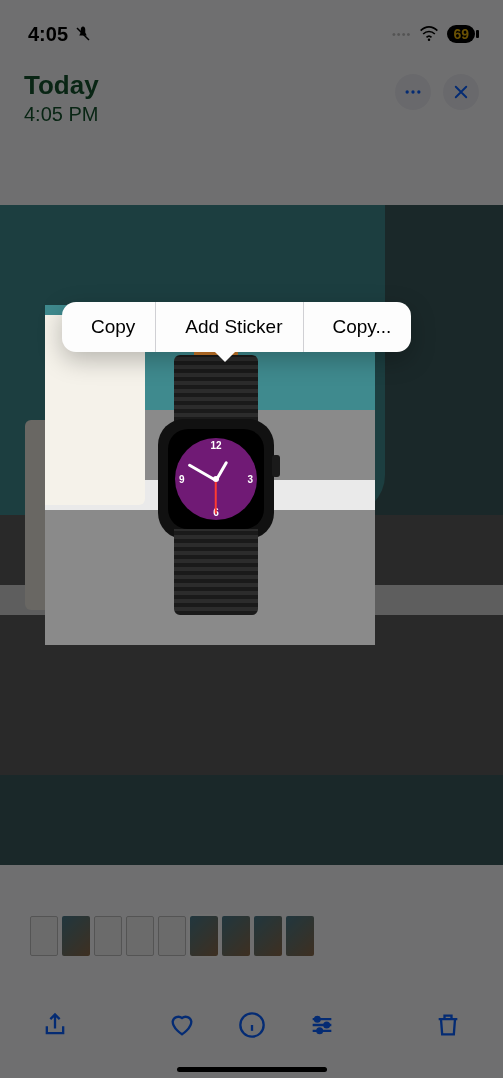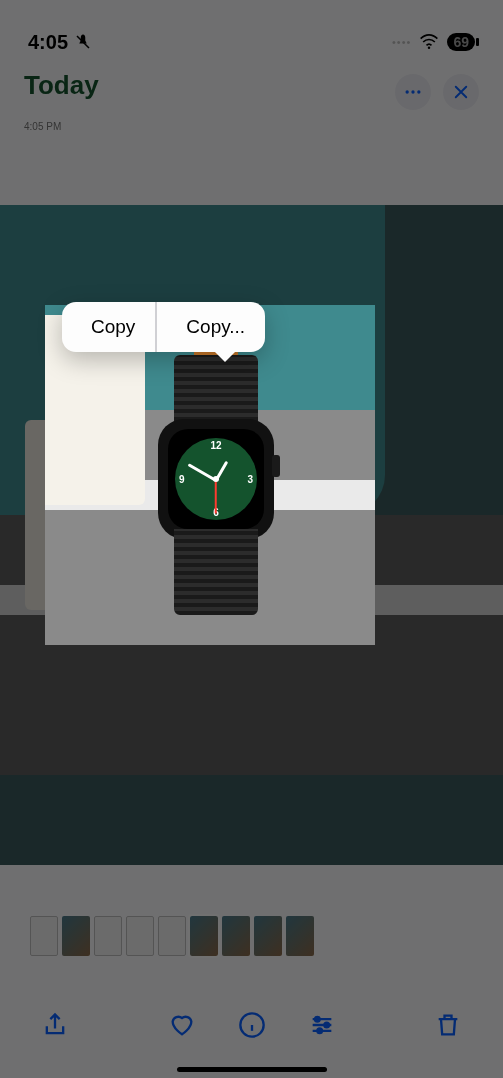--- a/index.html
+++ b/index.html
@@ -1,30 +1,30 @@
 <!DOCTYPE html>
 <html><head>
 <meta charset="utf-8">
 <style>
   * { box-sizing: border-box; margin: 0; padding: 0; }
   html, body { width: 503px; height: 1078px; overflow: hidden; font-family: -apple-system, Helvetica, Arial, sans-serif; background: #fff; }
   .screen { position: relative; width: 503px; height: 1078px; background: #f7f7f9; }
   .dim { position: absolute; inset: 0; background: rgba(0,0,0,0.55); pointer-events: none; z-index: 50; }
 
   
-  .status { position: absolute; top: 16px; left: 0; right: 0; height: 52px; display: flex; align-items: center; justify-content: space-between; padding: 0 28px; z-index: 10; }
+  .status { position: absolute; top: 8px; left: 0; right: 0; height: 52px; display: flex; align-items: center; justify-content: space-between; padding: 0 28px; z-index: 10; }
   .status-left { font-size: 20px; font-weight: 600; display: flex; align-items: center; gap: 6px; }
   .status-right { display: flex; align-items: center; gap: 8px; }
-  .battery-pill { display:flex; align-items:center; background:#000; color:#a3a3a3; border-radius:10px; padding:1px 6px; font-size:14px; font-weight:700; position:relative;}
+  .battery-pill { display:flex; align-items:center; background:#000; color:#eab308; border-radius:10px; padding:1px 6px; font-size:14px; font-weight:700; position:relative;}
   .battery-pill::after{content:"";position:absolute;right:-4px;top:5px;width:3px;height:8px;background:#000;border-radius:1px;}
 
   
   .header { position: absolute; top: 60px; left: 0; right: 0; padding: 10px 24px 18px; display:flex; justify-content:space-between; align-items:flex-start; z-index:10;}
   .title { font-size: 26px; font-weight: 700; color:#14532d; }
-  .subtitle { font-size: 10px; color:#737373; margin-top:20px;}
+  .subtitle { font-size: 20px; color:#14532d; margin-top:2px;}
   .hdr-actions { display:flex; gap:12px; align-items:center; margin-top:4px;}
   .circ-btn { width:36px; height:36px; border-radius:18px; background:#e9e9ef; display:flex; align-items:center; justify-content:center; color:#0a60ff; }
 
   
   .photo-zone { position:absolute; top:205px; left:0; right:0; height:660px; background:#3b5a5c; overflow:hidden; z-index:5;}
   .teal-panel { position:absolute; left:0; top:0; width:385px; height:310px; background:#3f8a8e; border-bottom-right-radius:40px;}
   .desk { position:absolute; left:0; right:0; top:310px; height:260px; background:#5c5c5c;}
   .desk-edge{position:absolute;left:0;right:0;top:380px;height:30px;background:#d0d0d0;}
   .tissue { position:absolute; left:25px; top:215px; width:120px; height:190px; background:#e8e4db; border-radius:6px;}
   
@@ -35,21 +35,21 @@
   .subject-rect .tissue2 { position:absolute; left:-20px; top:10px; width:120px; height:190px; background:#f5f2ea; border-radius:6px;}
 
   
   .watch { position:absolute; left:150px; top:355px; width:130px; height:260px; z-index:65; pointer-events:none;}
   .band-top { position:absolute; left:24px; top:0; width:84px; height:74px; background:repeating-linear-gradient(0deg,#1a1a1a 0 4px,#2c2c2c 4px 8px); border-radius:6px 6px 0 0;}
   .band-top-tab{position:absolute;left:44px;top:-6px;width:44px;height:12px;background:#c9792a;border-radius:4px;}
   .band-bot { position:absolute; left:24px; bottom:0; width:84px; height:86px; background:repeating-linear-gradient(0deg,#1a1a1a 0 4px,#2c2c2c 4px 8px); border-radius:0 0 6px 6px;}
   .case { position:absolute; left:8px; top:64px; width:116px; height:120px; background:#111; border-radius:26px; }
   .crown{position:absolute;right:-6px;top:36px;width:8px;height:22px;background:#1a1a1a;border-radius:3px;}
   .face { position:absolute; left:10px; top:10px; width:96px; height:100px; background:#000; border-radius:20px; display:flex; align-items:center; justify-content:center;}
-  .dial { width:82px; height:82px; border-radius:50%; background:#14532d; position:relative;}
+  .dial { width:82px; height:82px; border-radius:50%; background:#701a75; position:relative;}
   .dial .num{position:absolute;color:#fff;font-size:10px;font-weight:600;}
   .n12{top:2px;left:50%;transform:translateX(-50%);}
   .n6{bottom:2px;left:50%;transform:translateX(-50%);}
   .n3{right:4px;top:50%;transform:translateY(-50%);}
   .n9{left:4px;top:50%;transform:translateY(-50%);}
   .hand{position:absolute;left:50%;top:50%;transform-origin:left center;background:#fff;height:3px;border-radius:2px;}
   .hh{width:22px;transform:rotate(-60deg);}
   .mh{width:32px;transform:rotate(-150deg);}
   .sh{width:34px;height:1.5px;background:#ff3b30;transform:rotate(90deg);}
   .pin{position:absolute;left:50%;top:50%;width:6px;height:6px;background:#fff;border-radius:50%;transform:translate(-50%,-50%);}
@@ -154,20 +154,21 @@
             <div class="pin"></div>
         </div>
       </div>
     </div>
     <div class="band-bot"></div>
   </div>
 
   <div class="callout">
     <button>Copy</button>
     <div class="sep"></div>
+    <button>Add Sticker</button>
     <div class="sep"></div>
     <button>Copy...</button>
   </div>
 
   <div class="thumbs">
     <div class="thumb doc"></div>
     <div class="thumb color"></div>
     <div class="thumb doc"></div>
     <div class="thumb doc"></div>
     <div class="thumb doc"></div>

